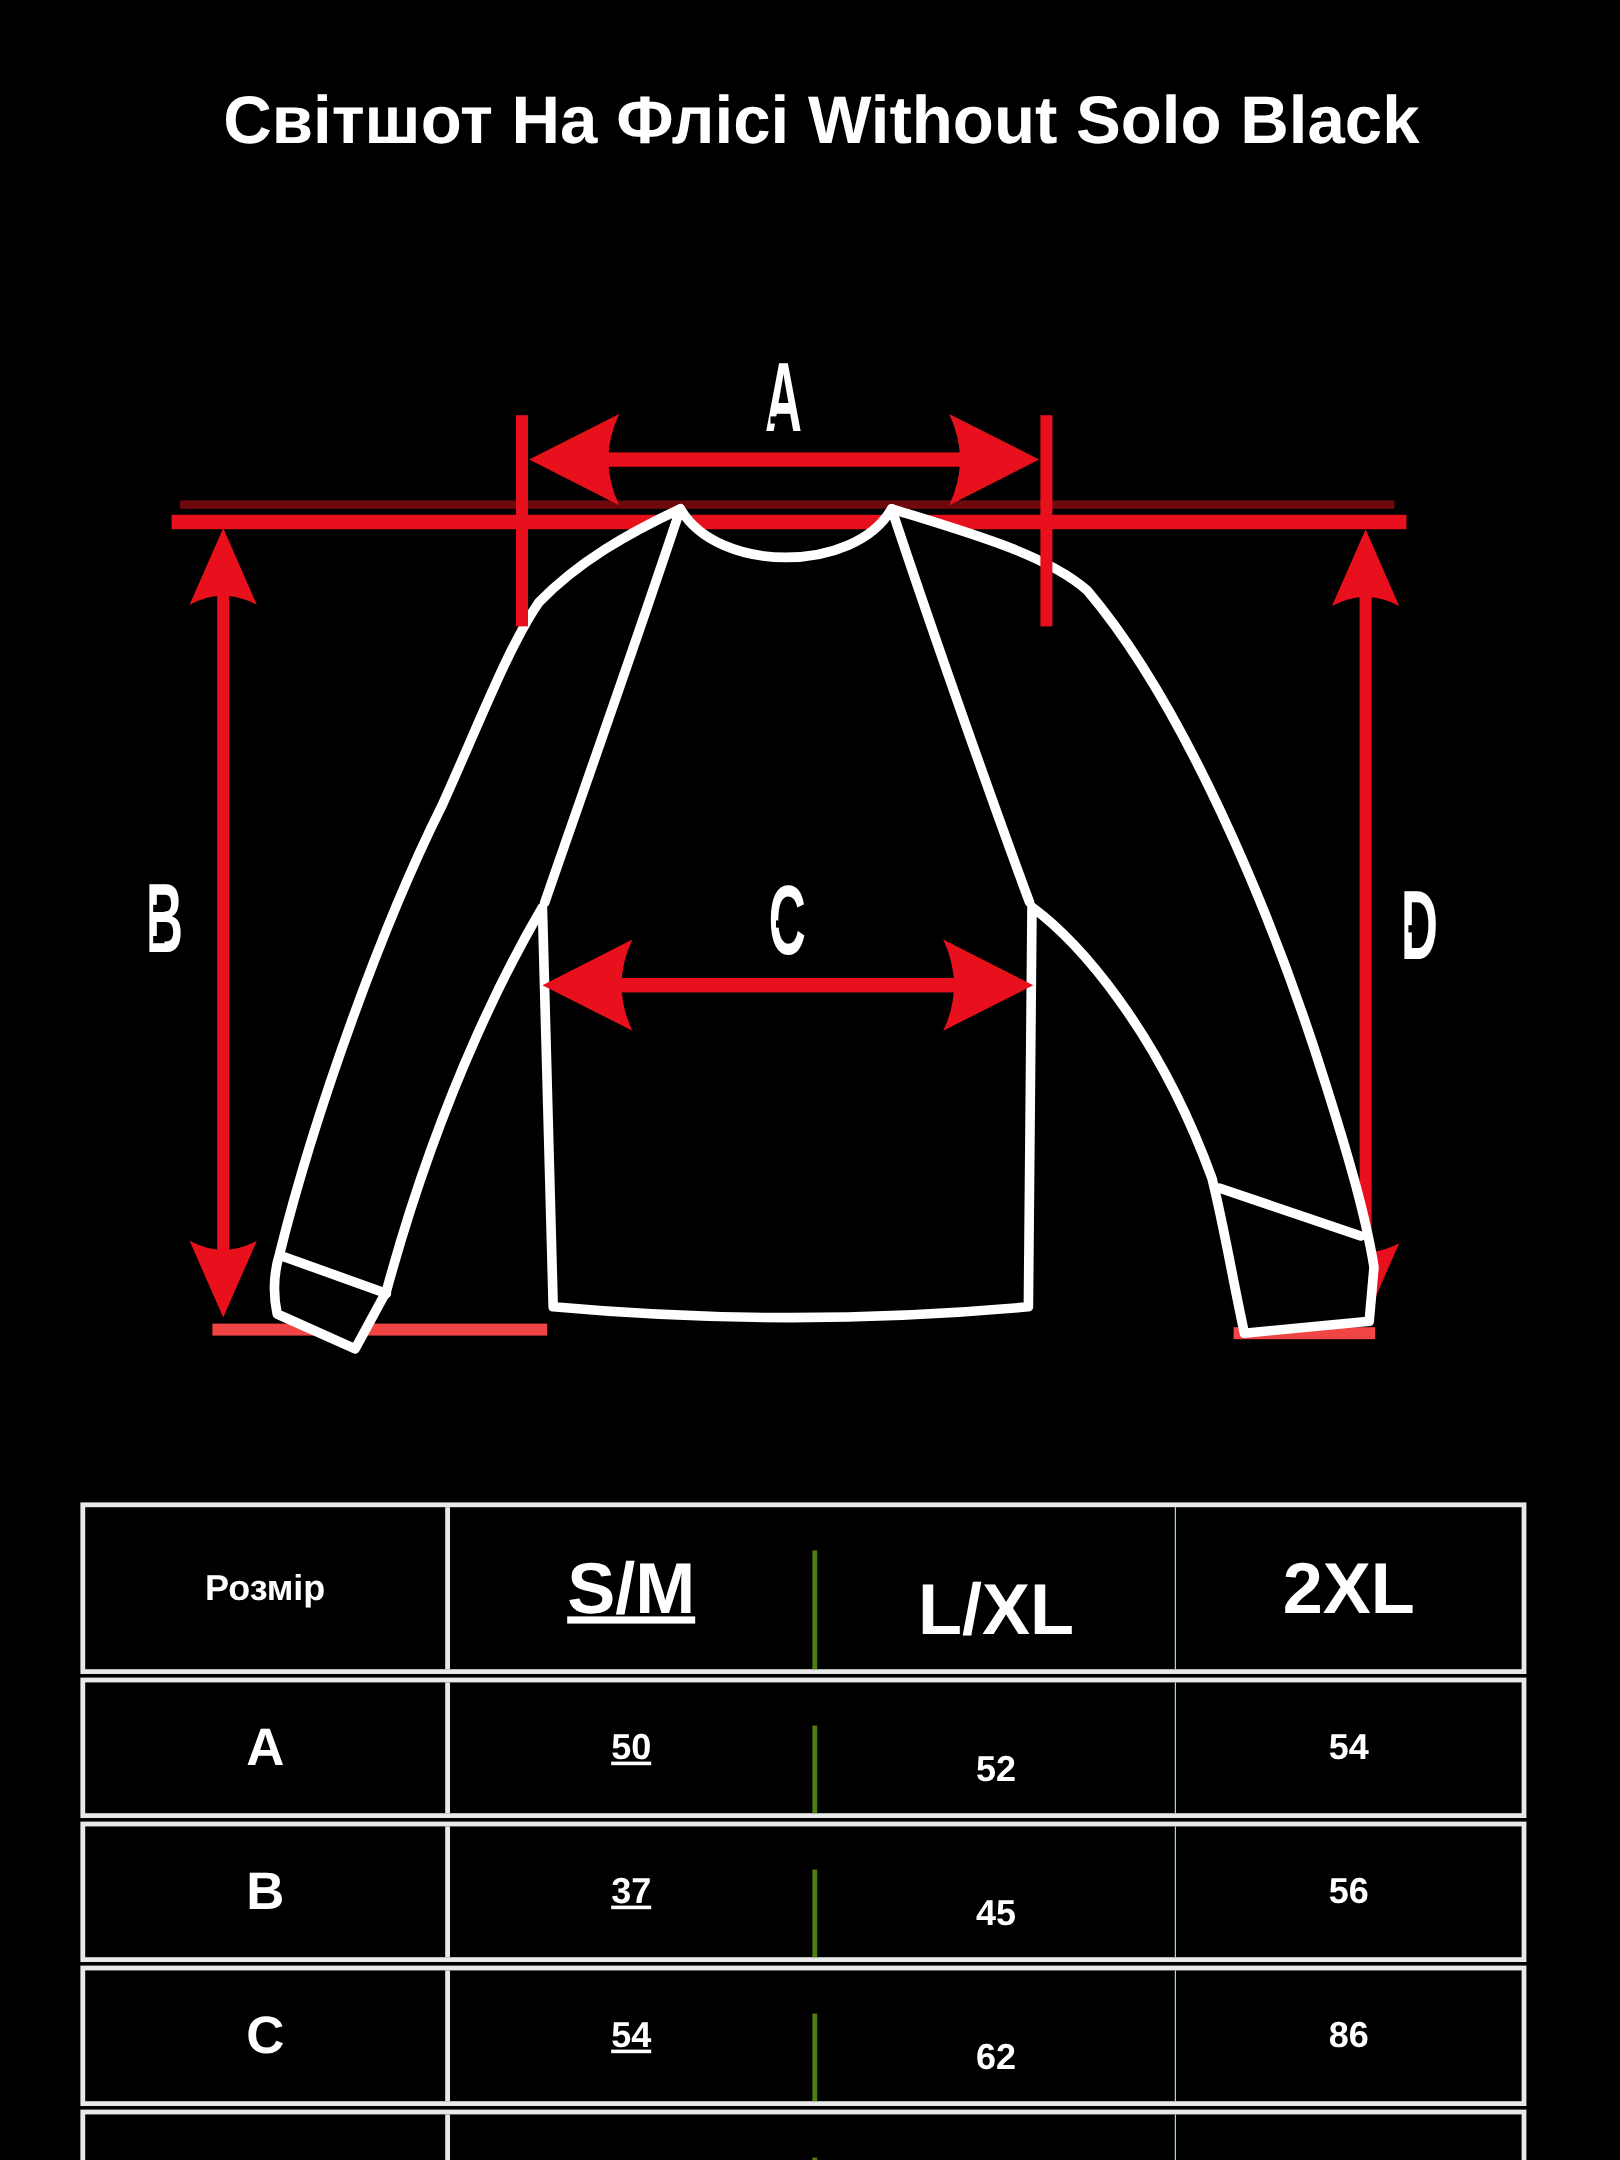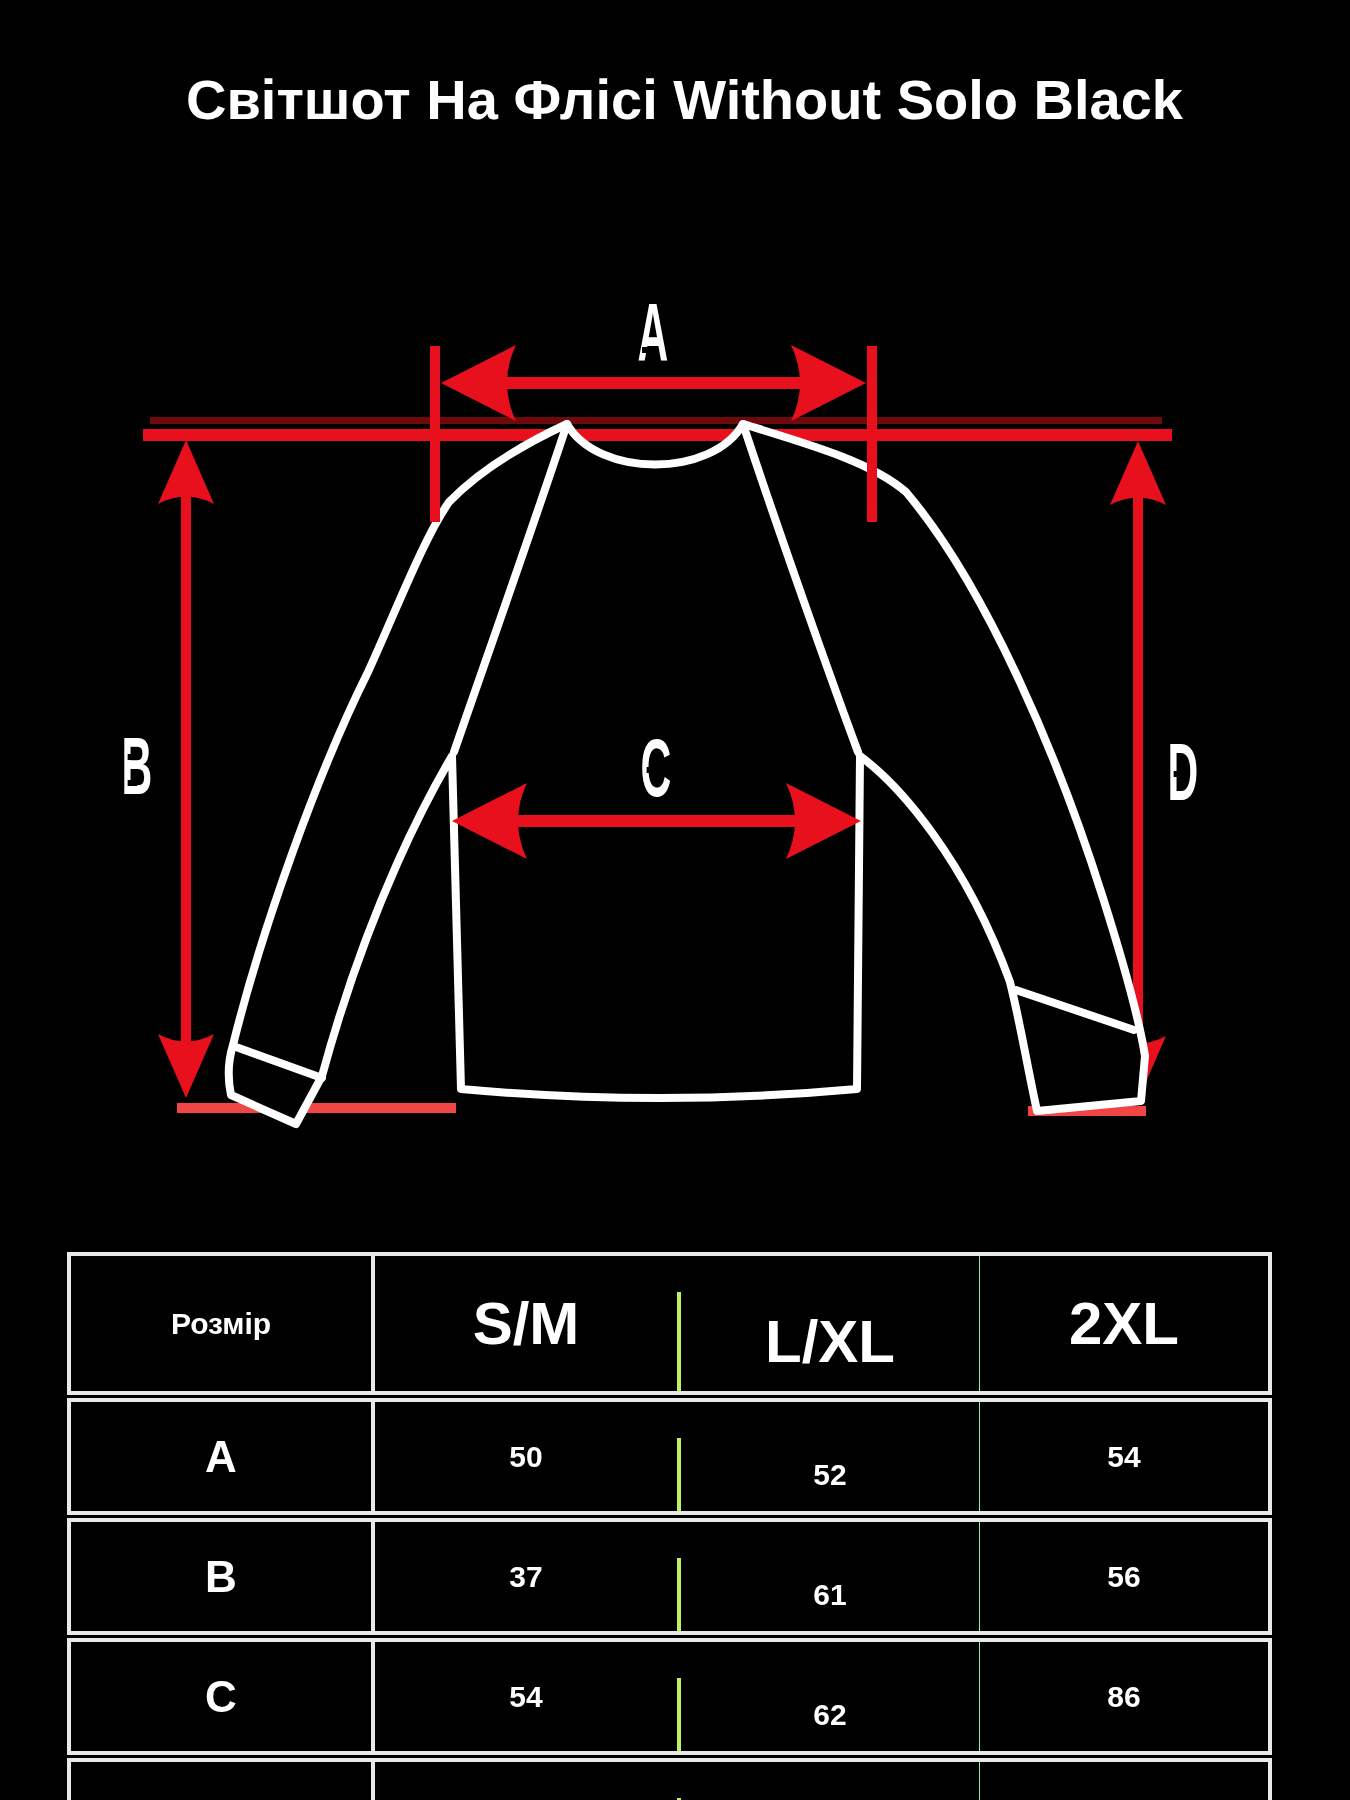--- a/index.html
+++ b/index.html
@@ -43,22 +43,22 @@
     width:1205px;height:117px;
     border:4px solid #e9e9e9;background:#000;
     margin-bottom:3px;
   }
   .trow.thead{height:143px;}
   .cell{
     box-sizing:border-box;display:flex;align-items:center;justify-content:center;
     color:#fff;font-weight:700;
   }
   .c0{width:300px;}
-  .c1{width:306px;border-left:4px solid #e9e9e9;}
-  .c2{width:302px;border-left:4px solid #bef264;margin-top:36px;}
+  .c1{width:306px;border-left:4px solid #e9e9e9;text-decoration:underline;}
+  .c2{width:302px;border-left:4px solid #4d7c0f;margin-top:36px;}
   .c3{flex:1;border-left:1px solid #86efac;}
   .hdr-size{font-size:30px;}
   .hdr{font-size:60px;}
   .rowlab{font-size:44px;}
   .val{font-size:30px;}
 </style>
 </head>
 <body>
 
 <div class="page">
@@ -152,21 +152,21 @@
     <div class="trow">
       <div class="cell c0 rowlab">A</div>
       <div class="cell c1 val">50</div>
       <div class="cell c2 val">52</div>
       <div class="cell c3 val">54</div>
     </div>
 
     <div class="trow">
       <div class="cell c0 rowlab">B</div>
       <div class="cell c1 val">37</div>
-      <div class="cell c2 val">61</div>
+      <div class="cell c2 val">45</div>
       <div class="cell c3 val">56</div>
     </div>
 
     <div class="trow">
       <div class="cell c0 rowlab">C</div>
       <div class="cell c1 val">54</div>
       <div class="cell c2 val">62</div>
       <div class="cell c3 val">86</div>
     </div>
 

